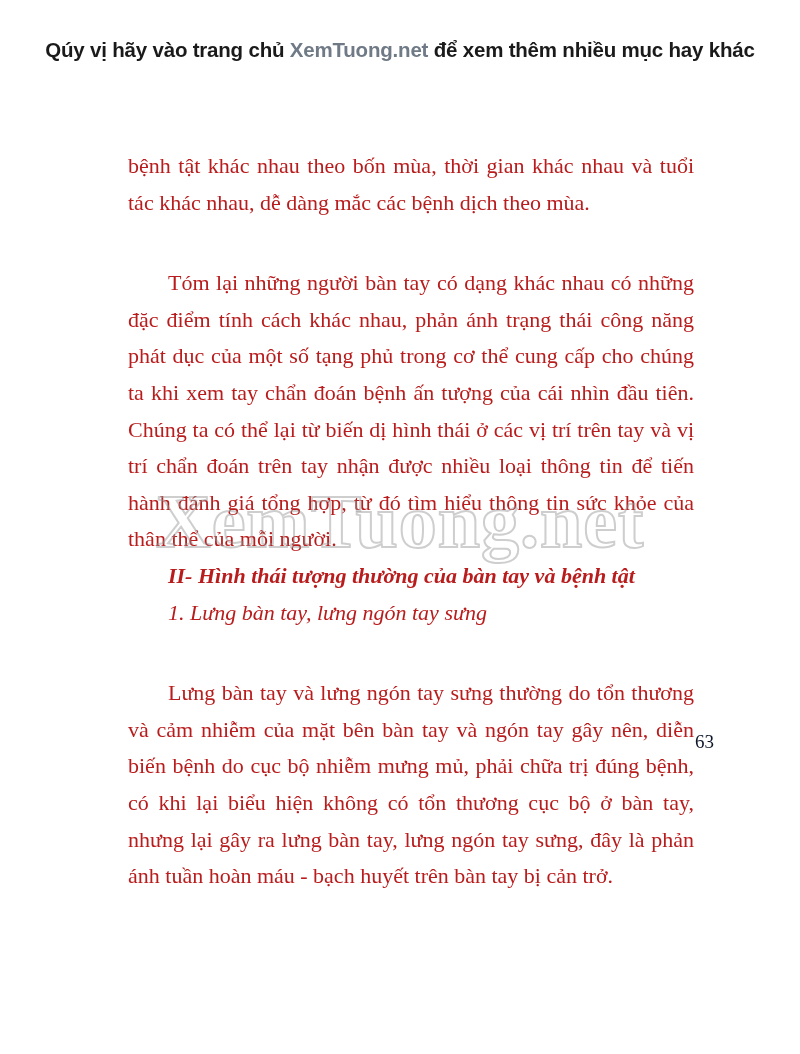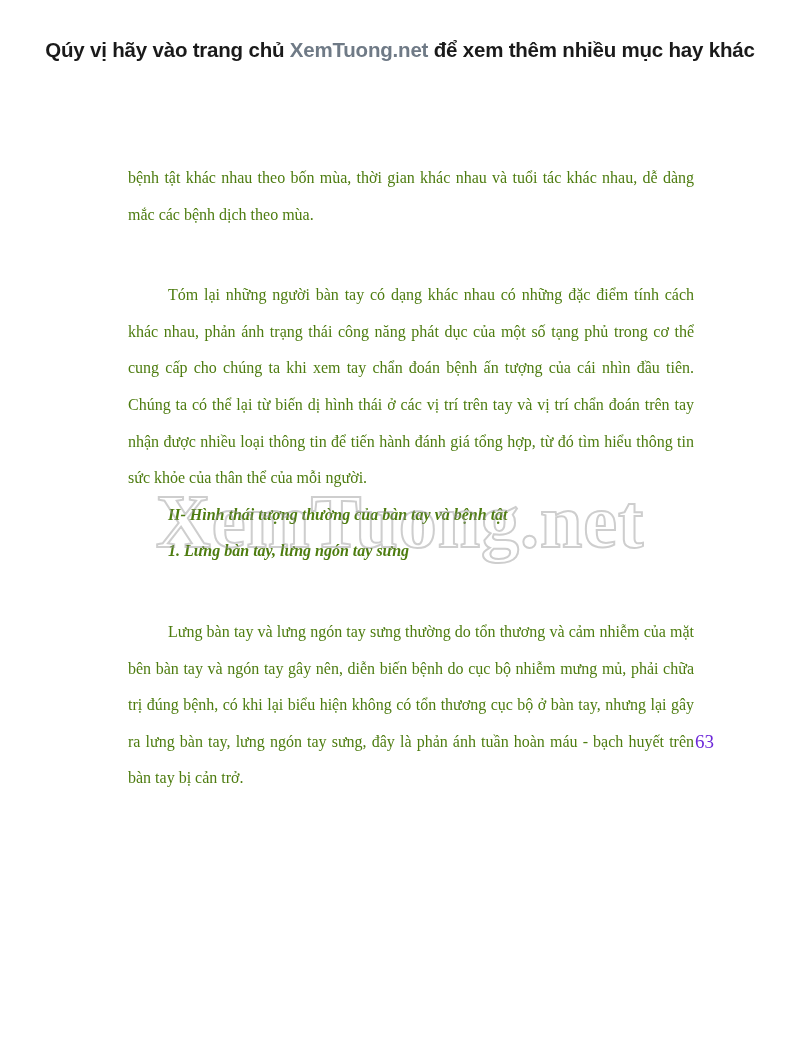--- a/index.html
+++ b/index.html
@@ -36,46 +36,46 @@
     white-space: nowrap;
     letter-spacing: -0.2px;
   }
   .header-banner .brand {
     color: #6f7a86;
   }
 
   
   .content {
     position: absolute;
-    top: 160px;
+    top: 148px;
     left: 128px;
     width: 566px;
     font-family: "Liberation Serif", serif;
-    font-size: 16px;
+    font-size: 22px;
     line-height: 36.6px;
-    color: #4d7c0f;
+    color: #b91c1c;
     text-align: justify;
     text-justify: inter-word;
   }
   .content p {
     margin: 0;
     text-indent: 0;
   }
   .content p.indent {
     text-indent: 40px;
     margin-top: 44px;
   }
   .content p.heading {
     font-style: italic;
     font-weight: bold;
     text-indent: 40px;
   }
   .content p.subheading {
     font-style: italic;
-    font-weight: bold;
+    font-weight: normal;
     text-indent: 40px;
   }
 
   
   .watermark {
     position: absolute;
     top: 478px;
     left: 0;
     width: 800px;
     text-align: center;
@@ -91,21 +91,21 @@
     user-select: none;
   }
 
   
   .page-number {
     position: absolute;
     bottom: 32px;
     right: 86px;
     font-family: "Liberation Serif", serif;
     font-size: 19px;
-    color: #6d28d9;
+    color: #0f172a;
   }
 </style>
 </head>
 <body>
 
 <div class="page">
 
   <div class="header-banner">
     <span>Qúy vị hãy vào trang chủ </span><span class="brand">XemTuong.net</span><span> để xem thêm nhiều mục hay khác</span>
   </div>

